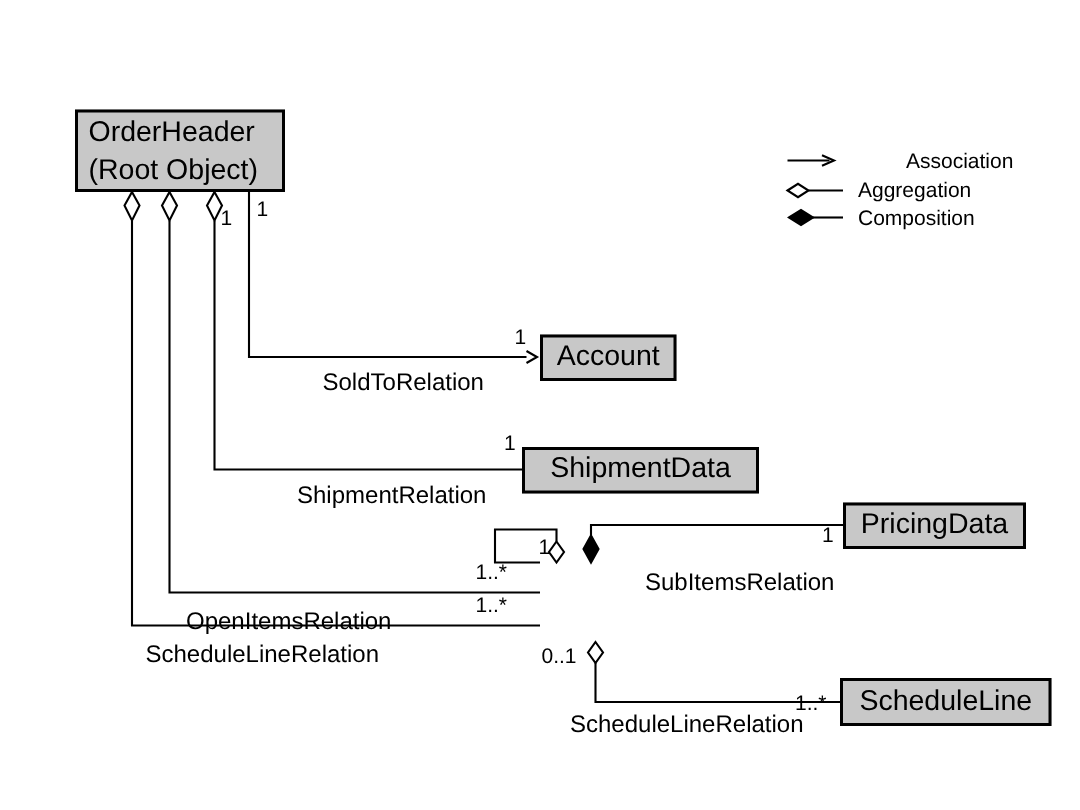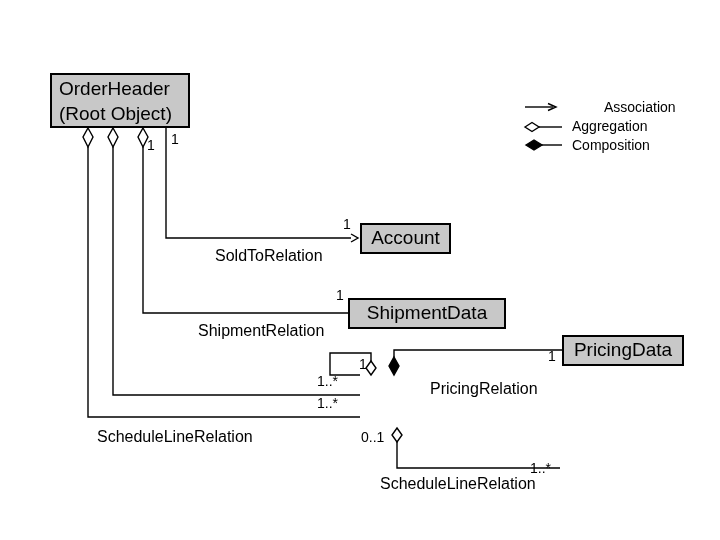--- a/index.html
+++ b/index.html
@@ -81,24 +81,28 @@
 
   <div class="uml-box" style="left:348px;top:298px;width:158px;height:31px;">
     <span>ShipmentData</span>
   </div>
 
   <div class="uml-box" style="left:562px;top:335px;width:122px;height:31px;">
     <span>PricingData</span>
   </div>
 
 
+  <div class="uml-box" style="left:560px;top:452px;width:141px;height:32px;">
+    <span>ScheduleLine</span>
+  </div>
 
   <div class="rel-label" style="left:215px;top:216px;">SoldToRelation</div>
   <div class="rel-label" style="left:198px;top:291px;">ShipmentRelation</div>
-  <div class="rel-label" style="left:430px;top:349px;">PricingRelation</div>
+  <div class="rel-label" style="left:430px;top:349px;">SubItemsRelation</div>
+  <div class="rel-label" style="left:124px;top:375px;">OpenItemsRelation</div>
   <div class="rel-label" style="left:97px;top:397px;">ScheduleLineRelation</div>
   <div class="rel-label" style="left:380px;top:444px;">ScheduleLineRelation</div>
 
   <div class="mult" style="left:147px;top:139px;">1</div>
   <div class="mult" style="left:171px;top:133px;">1</div>
   <div class="mult" style="left:343px;top:218px;">1</div>
   <div class="mult" style="left:336px;top:289px;">1</div>
   <div class="mult" style="left:359px;top:358px;">1</div>
   <div class="mult" style="left:548px;top:350px;">1</div>
   <div class="mult" style="left:317px;top:375px;">1..*</div>

